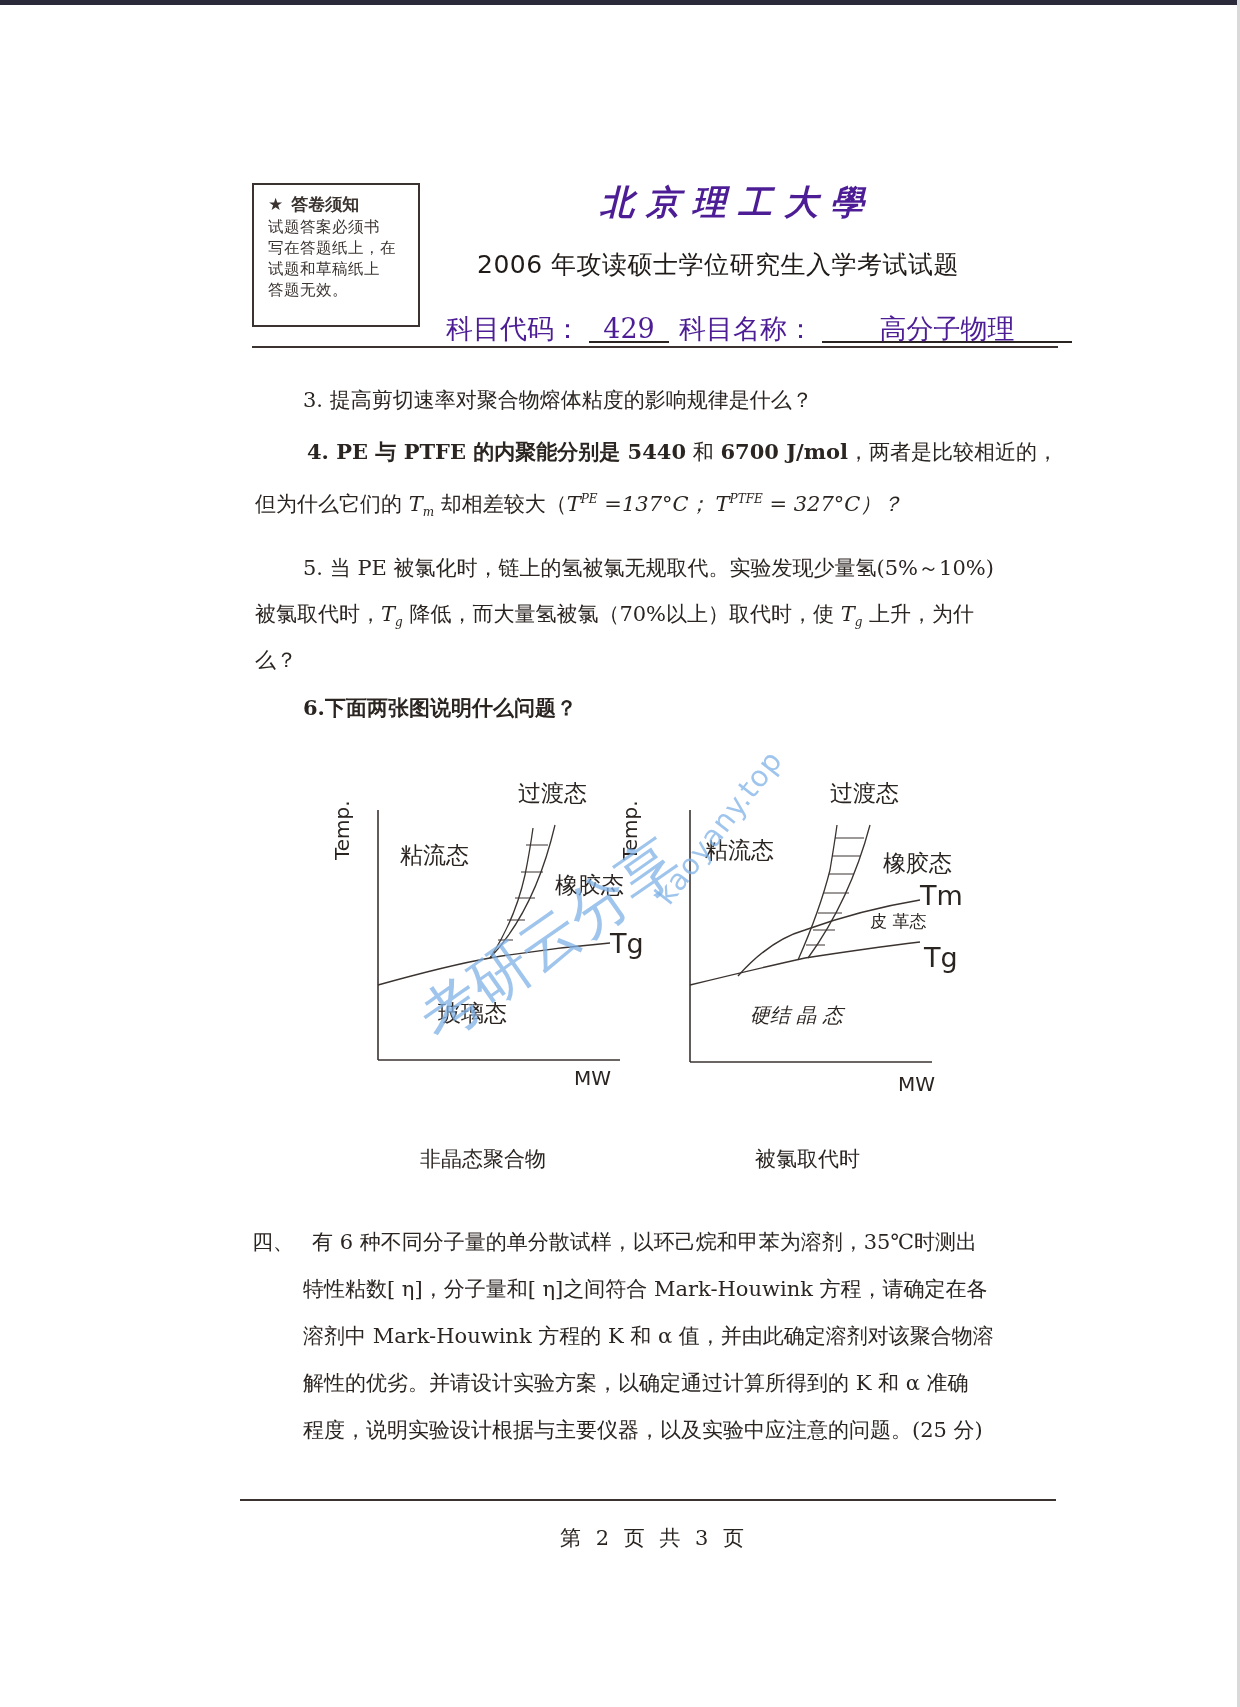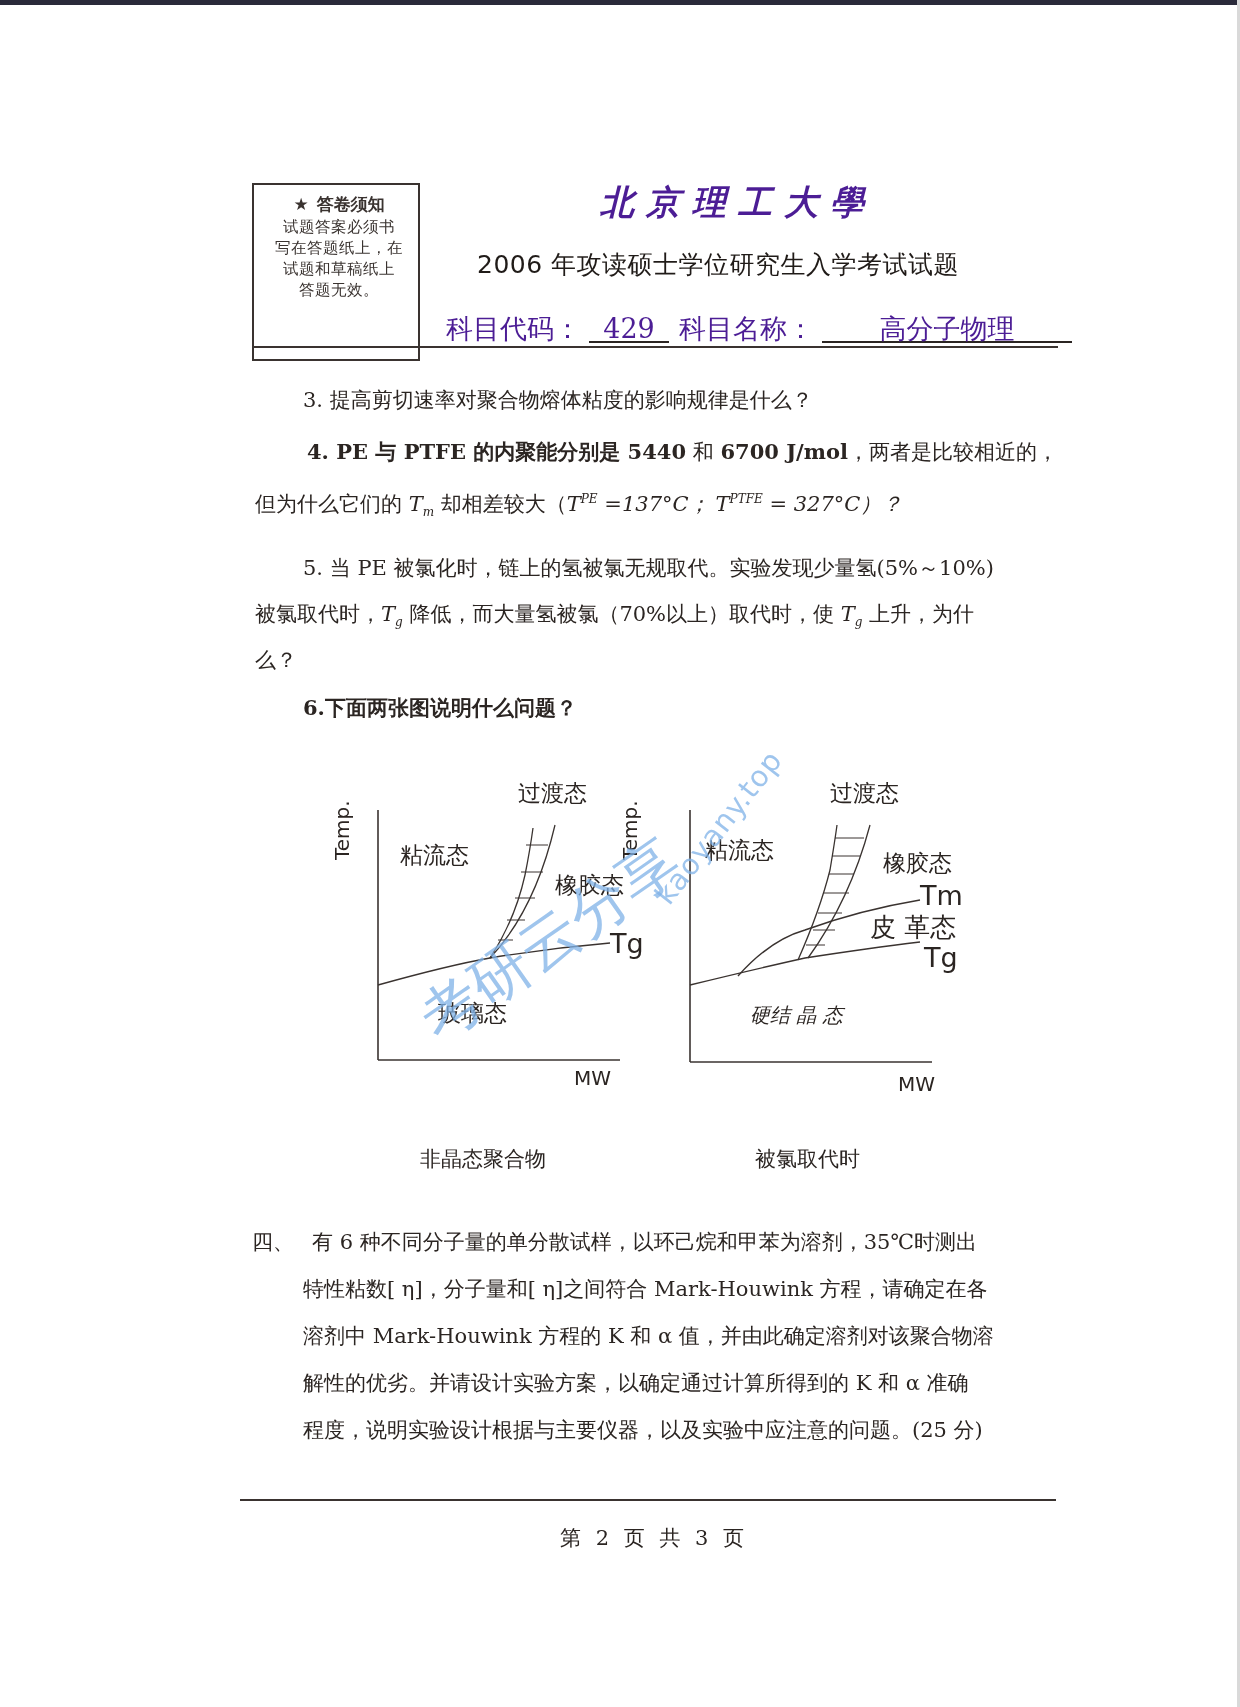--- a/index.html
+++ b/index.html
@@ -6,23 +6,23 @@
     body {
       width:1240px; height:1707px; position:relative; overflow:hidden;
       background:#ffffff;
       font-family:"DejaVu Serif", "Liberation Serif", serif;
       color:#2b2522;
     }
     .top-edge { position:absolute; left:0; top:0; width:1240px; height:5px; background:#2a2a3a; }
     .right-edge { position:absolute; right:0; top:0; width:3px; height:1707px; background:#d9d9d9; }
 
     .notice-box {
-      position:absolute; left:252px; top:183px; width:168px; height:178px;
+      position:absolute; left:252px; top:183px; width:168px; height:144px;
       border:2px solid #3a3330; box-sizing:border-box; padding:9px 8px 6px 14px;
-      font-size:15.5px; line-height:21px; color:#3a3330;text-align:center;
+      font-size:15.5px; line-height:21px; color:#3a3330;
     }
     .notice-title { font-family:"DejaVu Sans", sans-serif; font-weight:bold; font-size:17px; margin-bottom:2px; white-space:nowrap; }
     .notice-title .star { margin-right:8px; }
     .notice-line { white-space:nowrap; letter-spacing:0.5px; }
 
     .univ {
       position:absolute; left:600px; top:180px; font-size:34px; font-weight:bold;
       letter-spacing:12px; color:#4c1d95; font-family:"DejaVu Serif", serif; font-style:italic;
     }
     .exam-title {
@@ -129,21 +129,21 @@
     <line x1="194" y1="113" x2="219" y2="113" stroke="#3a3330" stroke-width="1"></line>
     <line x1="188" y1="133" x2="212" y2="133" stroke="#3a3330" stroke-width="1"></line>
     <line x1="183" y1="150" x2="205" y2="150" stroke="#3a3330" stroke-width="1"></line>
     <line x1="176" y1="165" x2="195" y2="165" stroke="#3a3330" stroke-width="1"></line>
   </svg>
   <div class="chart-caption" style="left:-12px; top:80px; transform:rotate(-90deg); transform-origin:left top; font-size:20px;">Temp.</div>
   <div class="chart-caption" style="left:75px; top:55px; font-size:23px;">粘流态</div>
   <div class="chart-caption" style="left:200px; top:-2px; font-size:23px;">过渡态</div>
   <div class="chart-caption" style="left:253px; top:68px; font-size:23px;">橡胶态</div>
   <div class="chart-caption" style="left:290px; top:100px; font-size:27px;">Tm</div>
-  <div class="chart-caption" style="left:240px; top:130px; font-size:26px;">皮  革态</div>
+  <div class="chart-caption" style="left:240px; top:130px; font-size:17px;">皮  革态</div>
   <div class="chart-caption" style="left:294px; top:162px; font-size:27px;">Tg</div>
   <div class="chart-caption" style="left:120px; top:222px; font-size:20px;font-style:italic;">硬结 晶 态</div>
   <div class="chart-caption" style="left:268px; top:292px; font-size:20px;">MW</div>
 </div>
 
 <div class="chart-caption" style="left:420px; top:1145px;">非晶态聚合物</div>
 <div class="chart-caption" style="left:755px; top:1145px;">被氯取代时</div>
 
 <div class="watermark" style="left:400px; top:900px; font-size:60px; transform:rotate(-35deg); font-family:'DejaVu Serif', serif;">考研云分享</div>
 <div class="watermark wm-url">kaoyany.top</div>

